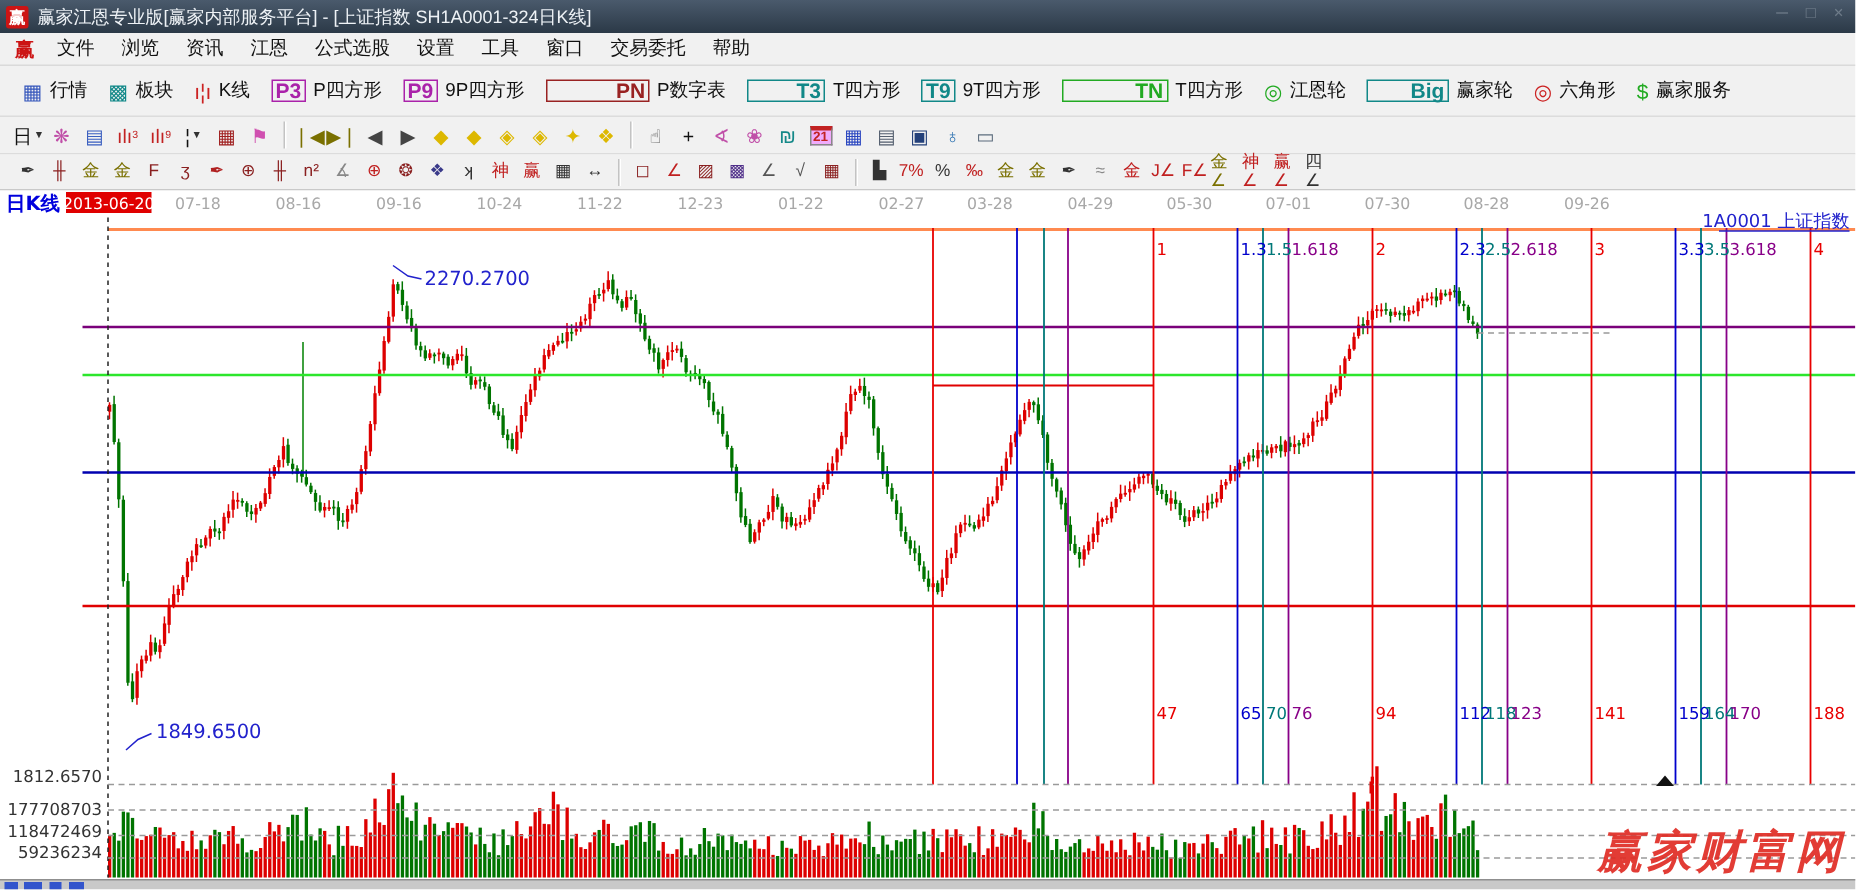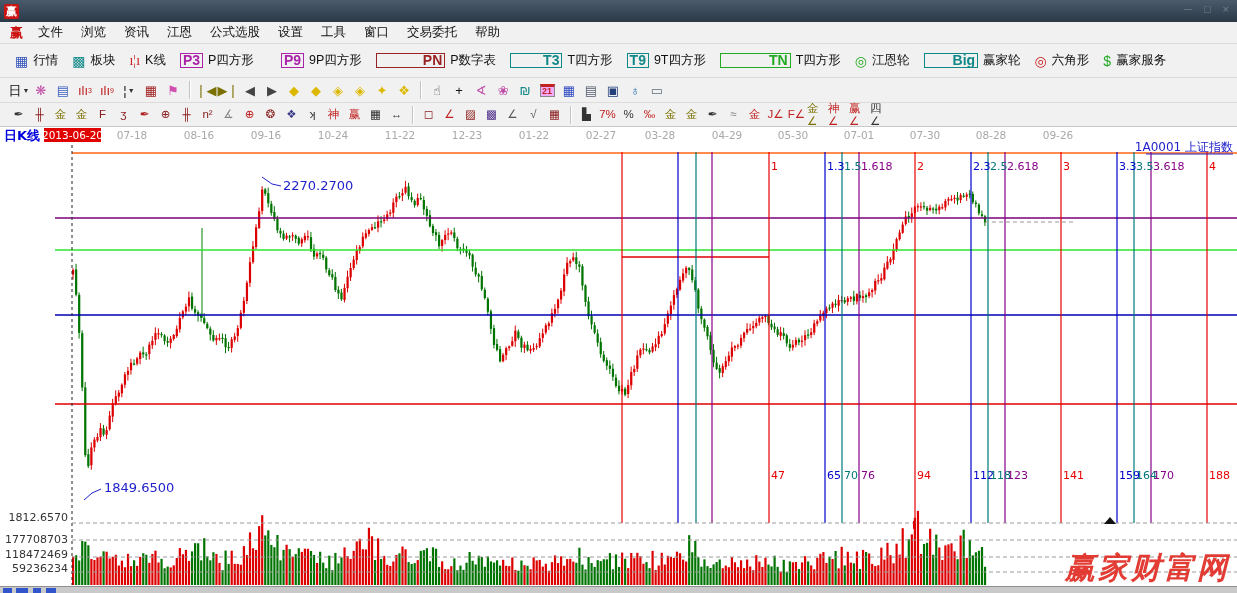--- a/index.html
+++ b/index.html
@@ -42,20 +42,21 @@
   .bottombar{height:7px;flex:0 0 7px;background:#c9c9c9;border-top:1px solid #8f8f8f;
     box-sizing:border-box;position:relative;overflow:hidden;}
   .frag{position:absolute;top:1px;background:#3355cc;height:6px;}
 </style>
 </head>
 <body>
 
 <div class="app">
   <div class="titlebar">
     <span class="logo-box">赢</span>
+    <span class="title-text">赢家江恩专业版[赢家内部服务平台] - [上证指数  SH1A0001-324日K线]</span>
     <div class="win-buttons">
         <span>─</span>
         <span>□</span>
         <span>×</span>
       </div>
   </div>
   <div class="menubar">
     <span class="menu-logo">赢</span>
   <span class="menu-item">文件</span>
       <span class="menu-item">浏览</span>
@@ -71,29 +72,29 @@
   <div class="toolbar1">
       <div class="tb1-item">
         <span class="tb1-glyph" style="color: rgb(51, 85, 187);">▦</span>
         <span>行情</span>
       </div>
       <div class="tb1-item">
         <span class="tb1-glyph" style="color: rgb(17, 136, 136);">▩</span>
         <span>板块</span>
       </div>
       <div class="tb1-item">
-        <span class="tb1-glyph" style="color: rgb(204, 34, 34); font-family: Liberation Serif, serif;">ı¦ı</span>
+        <span class="tb1-glyph" style="color: rgb(204, 34, 34);">ı¦ı</span>
         <span>K线</span>
       </div>
       <div class="tb1-item">
         <span class="tb1-badge" style="border-color: rgb(170, 34, 170); color: rgb(170, 34, 170);">P3</span>
         <span>P四方形</span>
       </div>
       <div class="tb1-item">
-        <span class="tb1-badge" style="border-color: rgb(170, 34, 170); color: rgb(170, 34, 170); margin-left: 13px;">P9</span>
+        <span class="tb1-badge" style="border-color: rgb(170, 34, 170); color: rgb(170, 34, 170);">P9</span>
         <span>9P四方形</span>
       </div>
       <div class="tb1-item">
         <span class="tb1-badge" style="border-color: rgb(153, 34, 34); color: rgb(153, 34, 34); padding-left: 46px;">PN</span>
         <span>P数字表</span>
       </div>
       <div class="tb1-item">
         <span class="tb1-badge" style="border-color: rgb(17, 136, 136); color: rgb(17, 136, 136); padding-left: 32px;">T3</span>
         <span>T四方形</span>
       </div>

